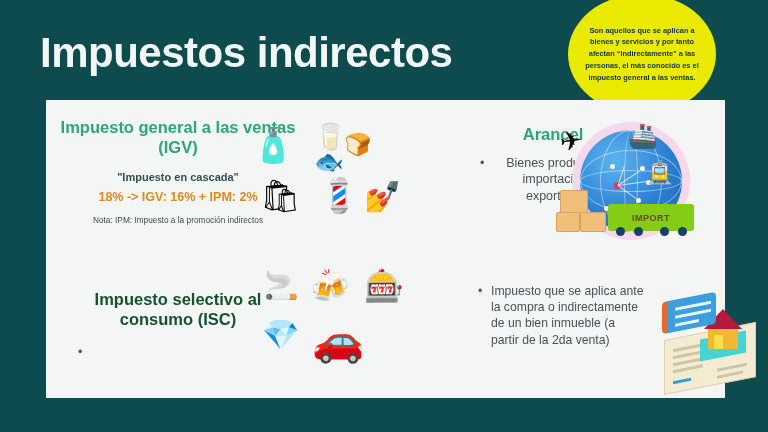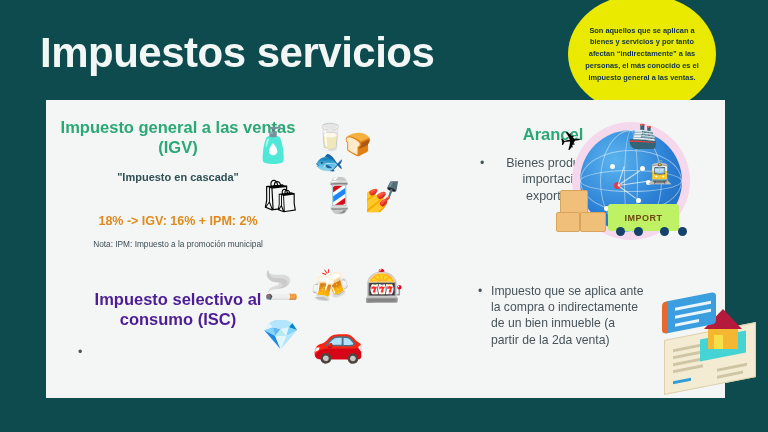--- a/index.html
+++ b/index.html
@@ -47,21 +47,21 @@
   .blk-igv{
     position:absolute; left:14px; top:18px; width:236px; text-align:center;
   }
   .blk-igv .heading{ font-size:16.5px; }
   .blk-igv .cascada{ font-size:11px; margin-top:13px; }
   .blk-igv .bullet-line{
     font-size:12.5px; margin-top:3px; line-height:1.28; color:#46545a;
   }
   .blk-igv .bullet-line .dot{ font-size:12px; }
   .blk-igv .pct{
-    font-size:12.5px; font-weight:bold; color:#e08a1e; margin-top:31px;
+    font-size:12.5px; font-weight:bold; color:#e08a1e; margin-top:7px;
   }
   .blk-igv .nota{
     font-size:8.3px; color:#3d4d53; margin-top:11px;
   }
 
   
   .blk-isc{
     position:absolute; left:14px; top:190px; width:236px; text-align:center;
   }
   .blk-isc .heading{ font-size:16.5px; }
@@ -109,22 +109,22 @@
     position:absolute; left:26px; top:12px; width:102px; height:102px;
     border-radius:50%;
     background:radial-gradient(circle at 34% 30%, #5bb4ef 0%, #2a7fd4 55%, #1f62b4 100%);
     overflow:hidden;
   }
   .mer{ position:absolute; border:0.8px solid rgba(255,255,255,.45); border-radius:50%; }
   .node{ position:absolute; width:5px; height:5px; border-radius:50%; background:#fff; }
   .node.red{ background:#e03a4e; width:7px; height:7px; }
   .link{ position:absolute; height:1px; background:rgba(255,255,255,.7); transform-origin:0 50%; }
   .truck{
-    position:absolute; left:54px; top:86px; width:71px; height:27px;
-    background:#bef264; border-radius:3px;
+    position:absolute; left:54px; top:86px; width:86px; height:27px;
+    background:#84cc16; border-radius:3px;
     font-size:9px; font-weight:bold; color:#6b4a12;
     display:flex; align-items:center; justify-content:center; letter-spacing:.5px;
   }
   .wheel{ position:absolute; width:9px; height:9px; border-radius:50%; background:#15416b; bottom:-5px; }
   .box{ position:absolute; background:#f0c07a; border:1px solid #d8a35c; border-radius:2px; }
 
   
   .doc-wrap{ position:absolute; left:610px; top:195px; width:116px; height:100px; }
   .doc-page{
     position:absolute; left:8px; top:36px; width:92px; height:55px;
@@ -146,47 +146,47 @@
   .bubble{
     position:absolute; left:6px; top:2px; width:54px; height:32px;
     background:#3b9ede; border-radius:4px; transform:skewY(-11deg);
     border-left:5px solid #e8692f;
   }
   .bubble-line{ position:absolute; height:3px; background:#eaf6ff; }
 </style>
 </head>
 <body style="background: rgb(13, 75, 78);">
 
-<div class="slide-title">Impuestos servicios</div>
+<div class="slide-title">Impuestos indirectos</div>
 
 <div class="callout" style="background: rgb(233, 234, 0);">
   <div class="callout-text">Son aquellos que se aplican a bienes y servicios y por tanto afectan “indirectamente” a las personas, el más conocido es el impuesto general a las ventas.</div>
 </div>
 
 <div class="card" style="background: rgb(244, 246, 245);">
 
   <div class="blk-igv">
     <div class="heading" style="color: rgb(42, 168, 118);">Impuesto general a las ventas (IGV)</div>
     <div class="cascada sub-bold">"Impuesto en cascada"</div>
     <div class="pct" style="color: rgb(224, 138, 30);">18% -&gt;  IGV: 16% + IPM: 2%</div>
-    <div class="nota">Nota: IPM: Impuesto a la promoción municipal</div>
+    <div class="nota">Nota: IPM: Impuesto a la promoción indirectos</div>
   </div>
 
   <div class="illus" style="left:206px; top:22px; width:190px; height:120px;">
     <span class="emo" style="left:0px;  top:6px;  font-size:34px;">🧴</span>
     <span class="emo" style="left:62px; top:2px;  font-size:26px;">🥛</span>
     <span class="emo" style="left:92px; top:12px; font-size:22px;">🍞</span>
     <span class="emo" style="left:62px; top:28px; font-size:24px;">🐟</span>
     <span class="emo" style="left:8px;  top:58px; font-size:32px;">🛍</span>
     <span class="emo" style="left:66px; top:56px; font-size:34px;">💈</span>
     <span class="emo" style="left:112px;top:60px; font-size:30px;">💅</span>
   </div>
 
   <div class="blk-isc">
-    <div class="heading" style="color: #4c1d95;">Impuesto selectivo al consumo (ISC)</div>
+    <div class="heading" style="color: #14532d;">Impuesto selectivo al consumo (ISC)</div>
     <div class="isc-bullet">
       <span class="dot">•</span>
     </div>
   </div>
 
   <div class="illus" style="left:206px; top:168px; width:190px; height:110px;">
     <span class="emo" style="left:12px; top:4px;  font-size:28px;">🚬</span>
     <span class="emo" style="left:58px; top:2px;  font-size:32px;">🍻</span>
     <span class="emo" style="left:112px;top:2px;  font-size:32px;">🎰</span>
     <span class="emo" style="left:10px; top:52px; font-size:30px;">💎</span>

